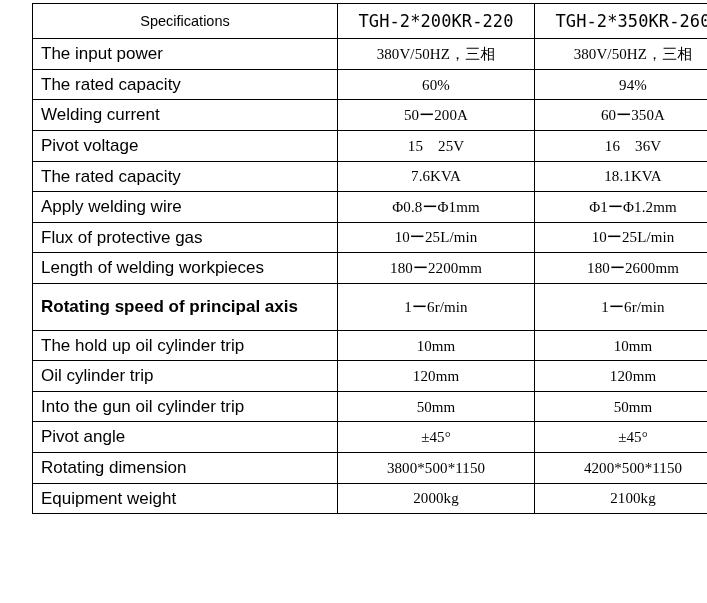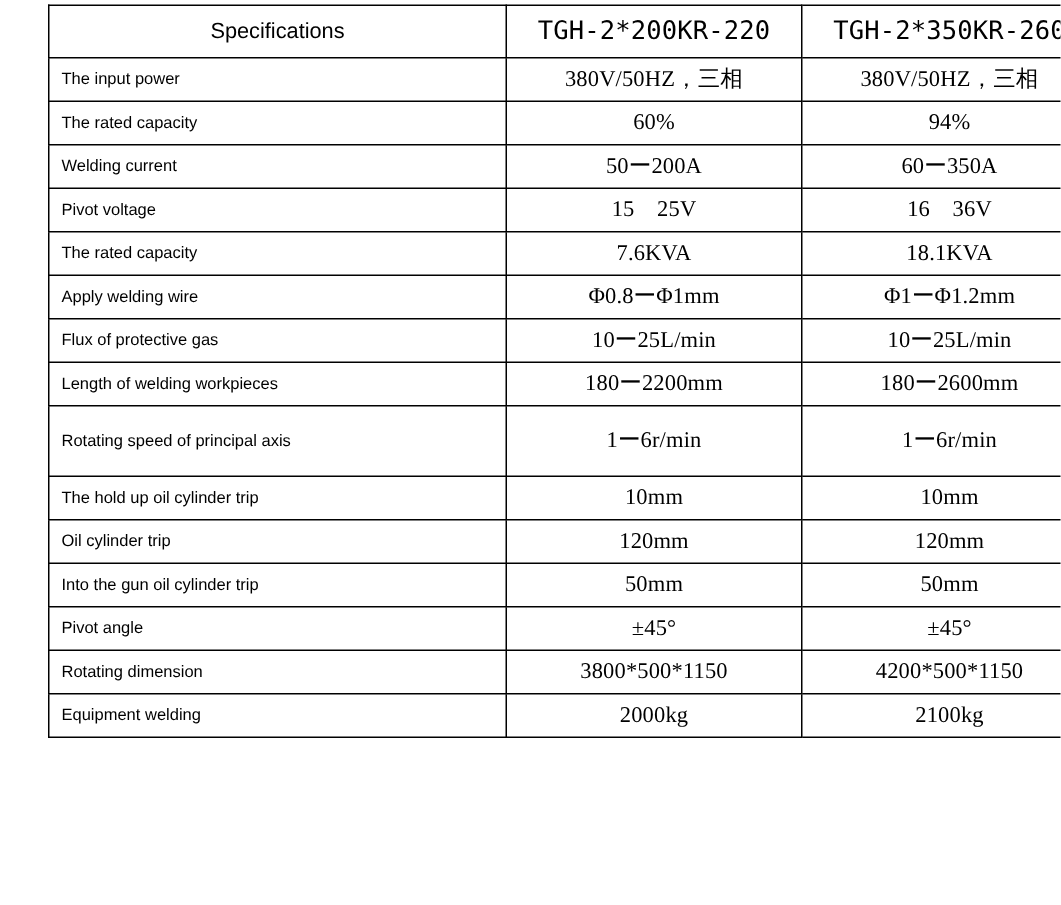--- a/index.html
+++ b/index.html
@@ -29,21 +29,21 @@
   table.spec td {
     border: 1px solid #000000;
     padding: 0;
     vertical-align: middle;
   }
   col.c0 { width: 305px; }
   col.c1 { width: 197px; }
   col.c2 { width: 197px; }
 
   .cell-label {
-    font-size: 11px;
+    font-size: 17px;
     padding: 5px 0 5px 8px;
     text-align: left;
     line-height: 1.15;
   }
   .cell-val {
     font-family: Liberation Serif, serif;
     font-size: 15px;
     text-align: center;
     padding: 5px 2px;
     line-height: 1.2;
@@ -53,21 +53,21 @@
   .header .cell-val {
     font-family: "Liberation Sans", sans-serif;
     font-size: 14.5px;
     text-align: center;
     padding: 7px 2px;
   }
   .header .cell-val {
     font-family: "DejaVu Sans Mono", monospace;
     font-size: 17px;
   }
-  .tall .cell-label { padding-top: 9px; padding-bottom: 9px; }
+  .tall .cell-label { padding-top: 9px; padding-bottom: 9px; font-weight: bold; }
   .tall .cell-val { padding-top: 14px; padding-bottom: 14px; }
 </style>
 </head>
 <body>
 
 <div class="sheet">
   <table class="spec">
     <colgroup>
       <col class="c0">
       <col class="c1">
@@ -235,21 +235,21 @@
           </td>
         <td>
             <div class="cell-val">3800*500*1150</div>
           </td>
         <td>
             <div class="cell-val">4200*500*1150</div>
           </td>
       </tr>
       <tr>
         <td>
-            <div class="cell-label">Equipment welding</div>
+            <div class="cell-label">Equipment weight</div>
           </td>
         <td>
             <div class="cell-val">2000kg</div>
           </td>
         <td>
             <div class="cell-val">2100kg</div>
           </td>
       </tr>
     </tbody>
   </table>

